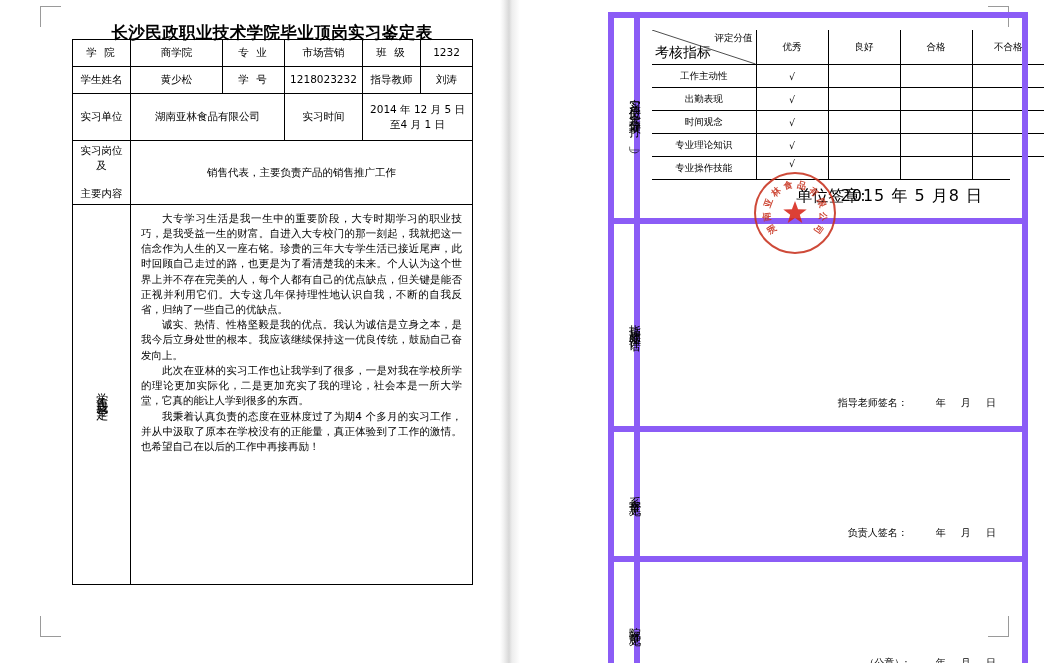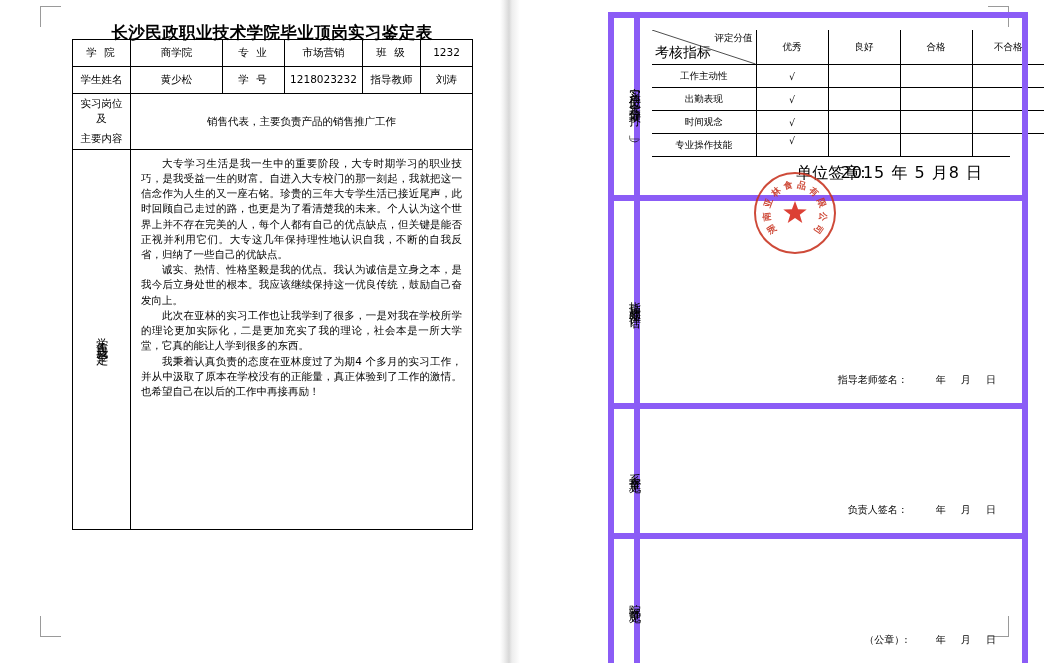--- a/index.html
+++ b/index.html
@@ -269,23 +269,29 @@
       </tr>
       <tr>
         <td>学生姓名</td>
         <td>黄少松</td>
         <td class="lbl">学  号</td>
         <td>1218023232</td>
         <td>指导教师</td>
         <td>刘涛</td>
       </tr>
       <tr>
+        <td style="height:42px">实习单位</td>
+        <td colspan="2">湖南亚林食品有限公司</td>
+        <td>实习时间</td>
+        <td colspan="2" class="two-line">2014 年 12 月  5 日至4 月 1 日</td>
+      </tr>
+      <tr>
         <td style="height:42px">
           <div>实习岗位及</div>
-          <div style="margin-top:5px">主要内容</div>
+          <div style="margin-top:13px">主要内容</div>
         </td>
         <td colspan="5">销售代表，主要负责产品的销售推广工作</td>
       </tr>
       <tr>
         <td class="vert-cell" style="height:375px">
           <span class="vert">学生自我鉴定</span>
         </td>
         <td colspan="5" class="essay">
           <p>大专学习生活是我一生中的重要阶段，大专时期学习的职业技巧，是我受益一生的财富。自进入大专校门的那一刻起，我就把这一信念作为人生的又一座右铭。珍贵的三年大专学生活已接近尾声，此时回顾自己走过的路，也更是为了看清楚我的未来。个人认为这个世界上并不存在完美的人，每个人都有自己的优点缺点，但关键是能否正视并利用它们。大专这几年保持理性地认识自我，不断的自我反省，归纳了一些自己的优缺点。</p>
           <p>诚实、热情、性格坚毅是我的优点。我认为诚信是立身之本，是我今后立身处世的根本。我应该继续保持这一优良传统，鼓励自己奋发向上。</p>
@@ -348,20 +354,27 @@
               </tr>
               <tr>
                 <td>出勤表现</td>
                 <td class="tick">√</td>
                 <td></td>
                 <td></td>
                 <td></td>
               </tr>
               <tr>
                 <td>时间观念</td>
+                <td class="tick">√</td>
+                <td></td>
+                <td></td>
+                <td></td>
+              </tr>
+              <tr>
+                <td>专业理论知识</td>
                 <td class="tick">√</td>
                 <td></td>
                 <td></td>
                 <td></td>
               </tr>
               <tr>
                 <td>专业操作技能</td>
                 <td class="tick" style="vertical-align:top">√</td>
                 <td></td>
                 <td></td>

